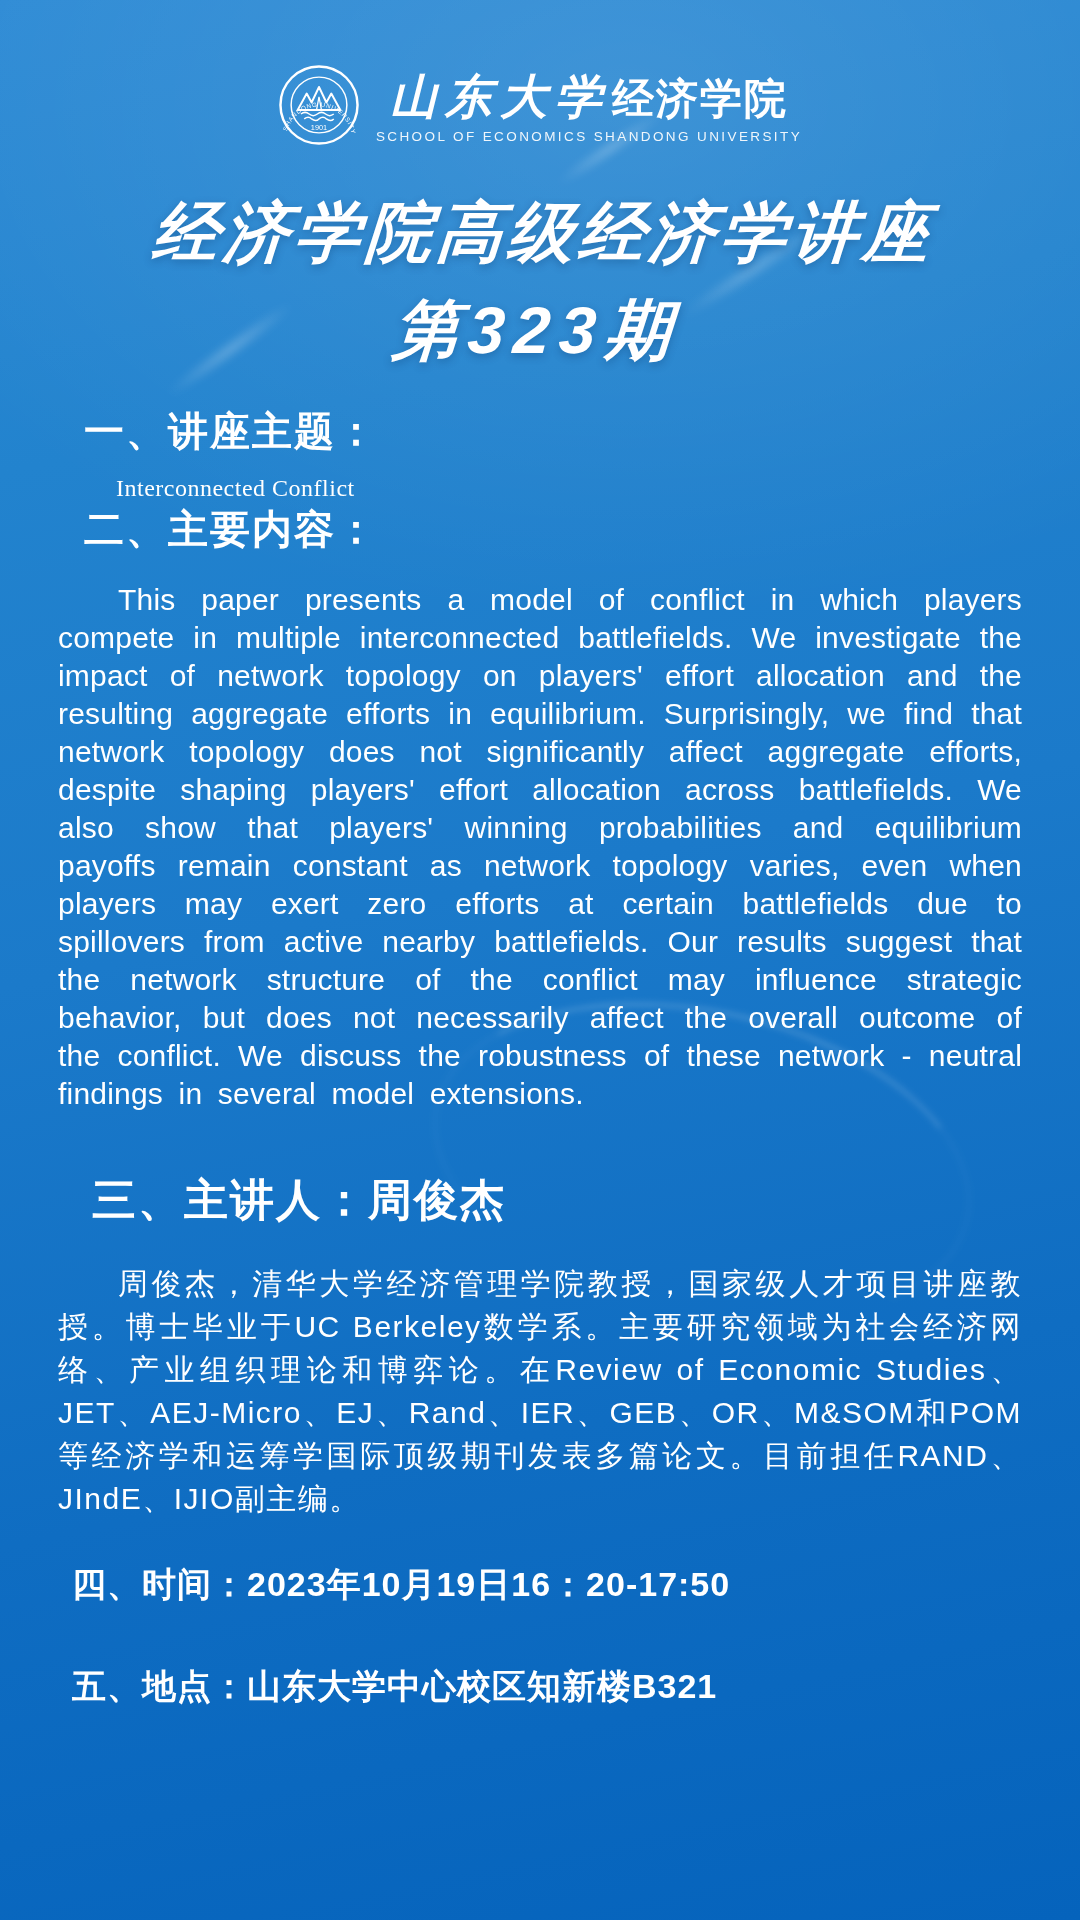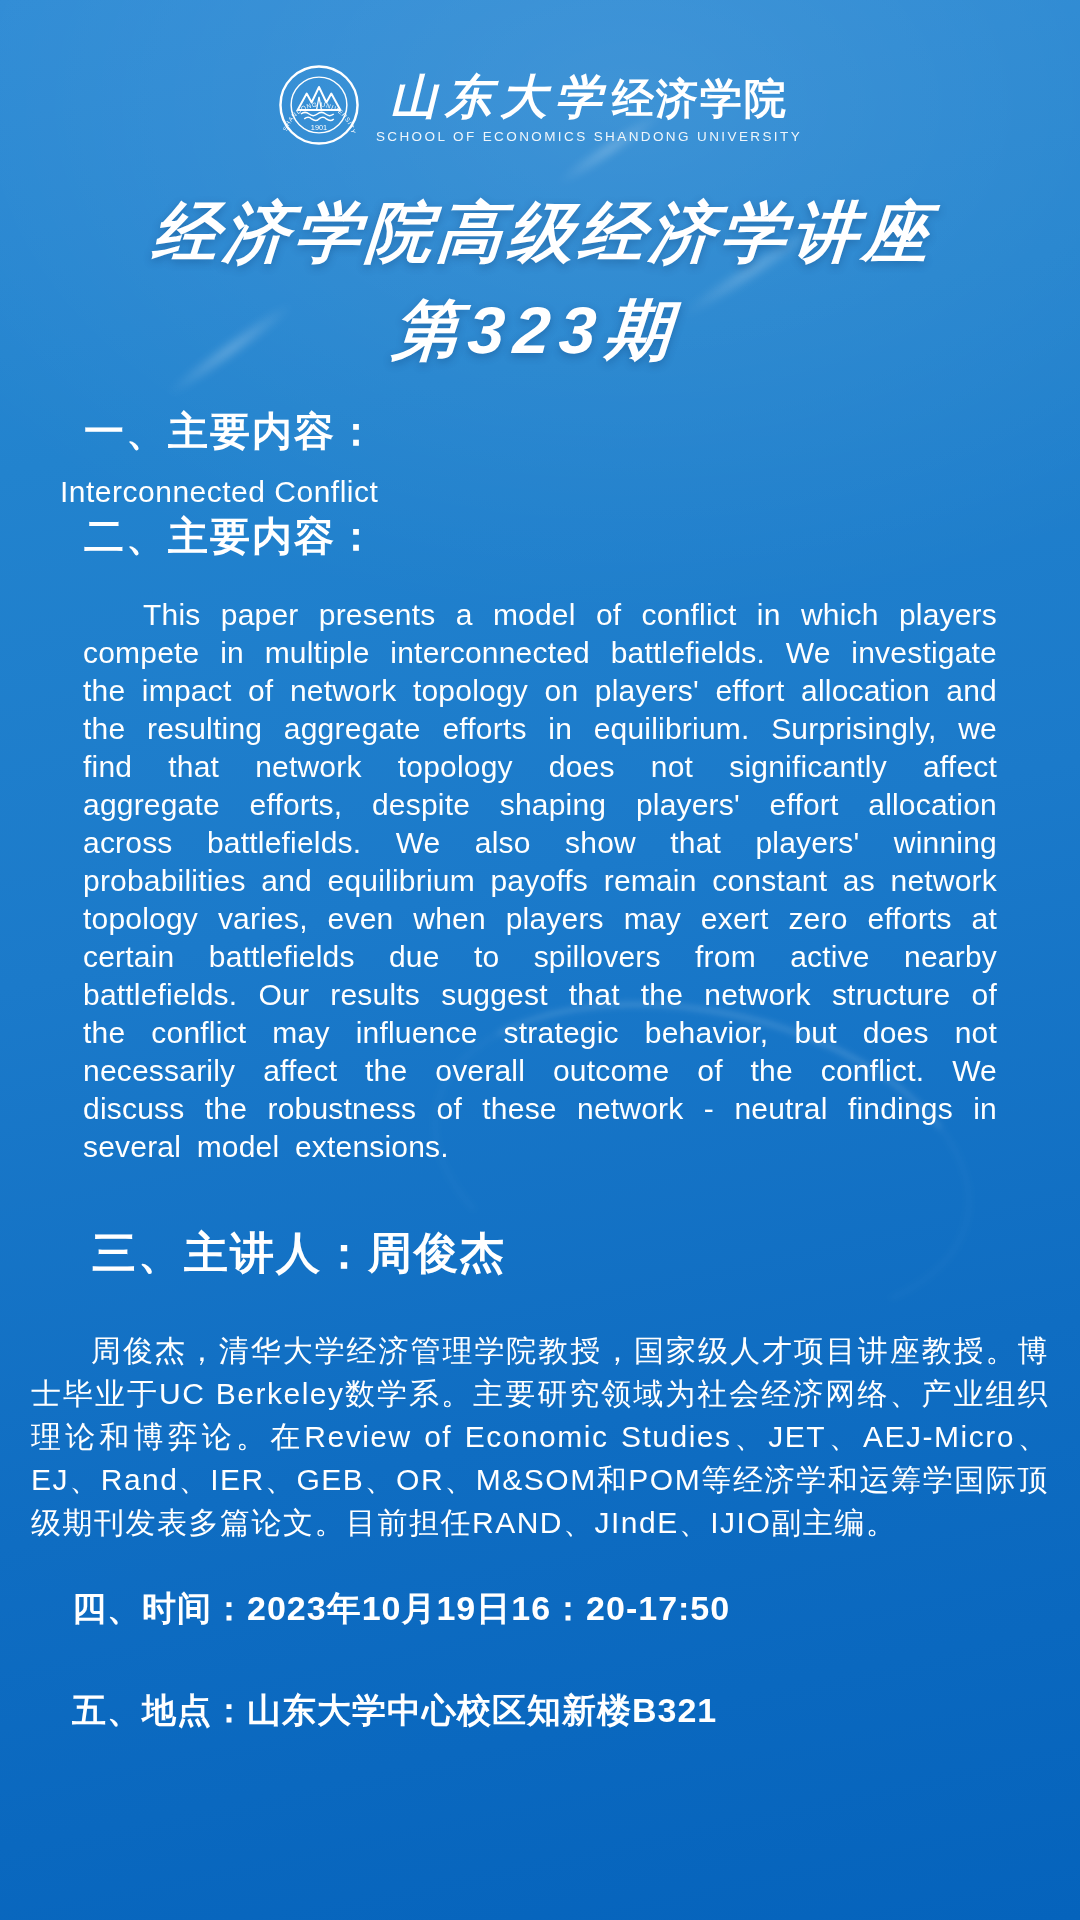--- a/index.html
+++ b/index.html
@@ -73,38 +73,39 @@
   .sec-heading{
     margin:0;
     padding:0 0 0 84px;
     font-size:40px;font-weight:bold;
     letter-spacing:2px;
     white-space:nowrap;
   }
   .h-topic{margin-top:32px;}
   .topic-value{
     margin-top:16px;
-    padding-left:60px;
-    font-size:30px;
+    padding-left:116px;
+    font-size:24px;
     letter-spacing:.5px;
+    font-family:Liberation Serif, serif;
   }
   .h-content{}
   .abstract{
-    margin-top:32px;
-    padding:0 83px;
+    margin-top:24px;
+    padding:0 58px;
     font-size:30px;line-height:38px;
     text-align:justify;
     text-indent:2em;
     word-spacing:7px;
     letter-spacing:.2px;
   }
   .h-speaker{margin-top:58px;font-size:44px;padding-left:92px;}
   .bio{
-    margin-top:46px;
-    padding:0 31px;
+    margin-top:32px;
+    padding:0 58px;
     font-size:30px;line-height:43px;
     text-align:justify;
     text-indent:2em;
     letter-spacing:1.5px;
   }
   .info-line{
     padding-left:72px;
     font-size:34px;font-weight:bold;
     letter-spacing:1px;
     white-space:nowrap;
@@ -148,21 +149,21 @@
       </div>
       <div class="logo-english">SCHOOL OF ECONOMICS SHANDONG UNIVERSITY</div>
     </div>
   </div>
 
   <div class="main-title">
     <div class="line1">经济学院高级经济学讲座</div>
     <div class="line2">第323期</div>
   </div>
 
-  <h2 class="sec-heading h-topic">一、主要内容：</h2>
+  <h2 class="sec-heading h-topic">一、讲座主题：</h2>
   <div class="topic-value">Interconnected Conflict</div>
 
   <h2 class="sec-heading h-content">二、主要内容：</h2>
   <p class="abstract">This paper presents a model of conflict in which players compete in multiple interconnected battlefields. We investigate the impact of network topology on players' effort allocation and the resulting aggregate efforts in equilibrium. Surprisingly, we find that network topology does not significantly affect aggregate efforts, despite shaping players' effort allocation across battlefields. We also show that players' winning probabilities and equilibrium payoffs remain constant as network topology varies, even when players may exert zero efforts at certain battlefields due to spillovers from active nearby battlefields. Our results suggest that the network structure of the conflict may influence strategic behavior, but does not necessarily affect the overall outcome of the conflict. We discuss the robustness of these network - neutral findings in several model extensions.</p>
 
   <h2 class="sec-heading h-speaker">三、主讲人：周俊杰</h2>
   <p class="bio">周俊杰，清华大学经济管理学院教授，国家级人才项目讲座教授。博士毕业于UC Berkeley数学系。主要研究领域为社会经济网络、产业组织理论和博弈论。在Review of Economic Studies、JET、AEJ-Micro、EJ、Rand、IER、GEB、OR、M&amp;SOM和POM等经济学和运筹学国际顶级期刊发表多篇论文。目前担任RAND、JIndE、IJIO副主编。</p>
 
   <div class="info-line info-time">四、时间：2023年10月19日16：20-17:50</div>
 

